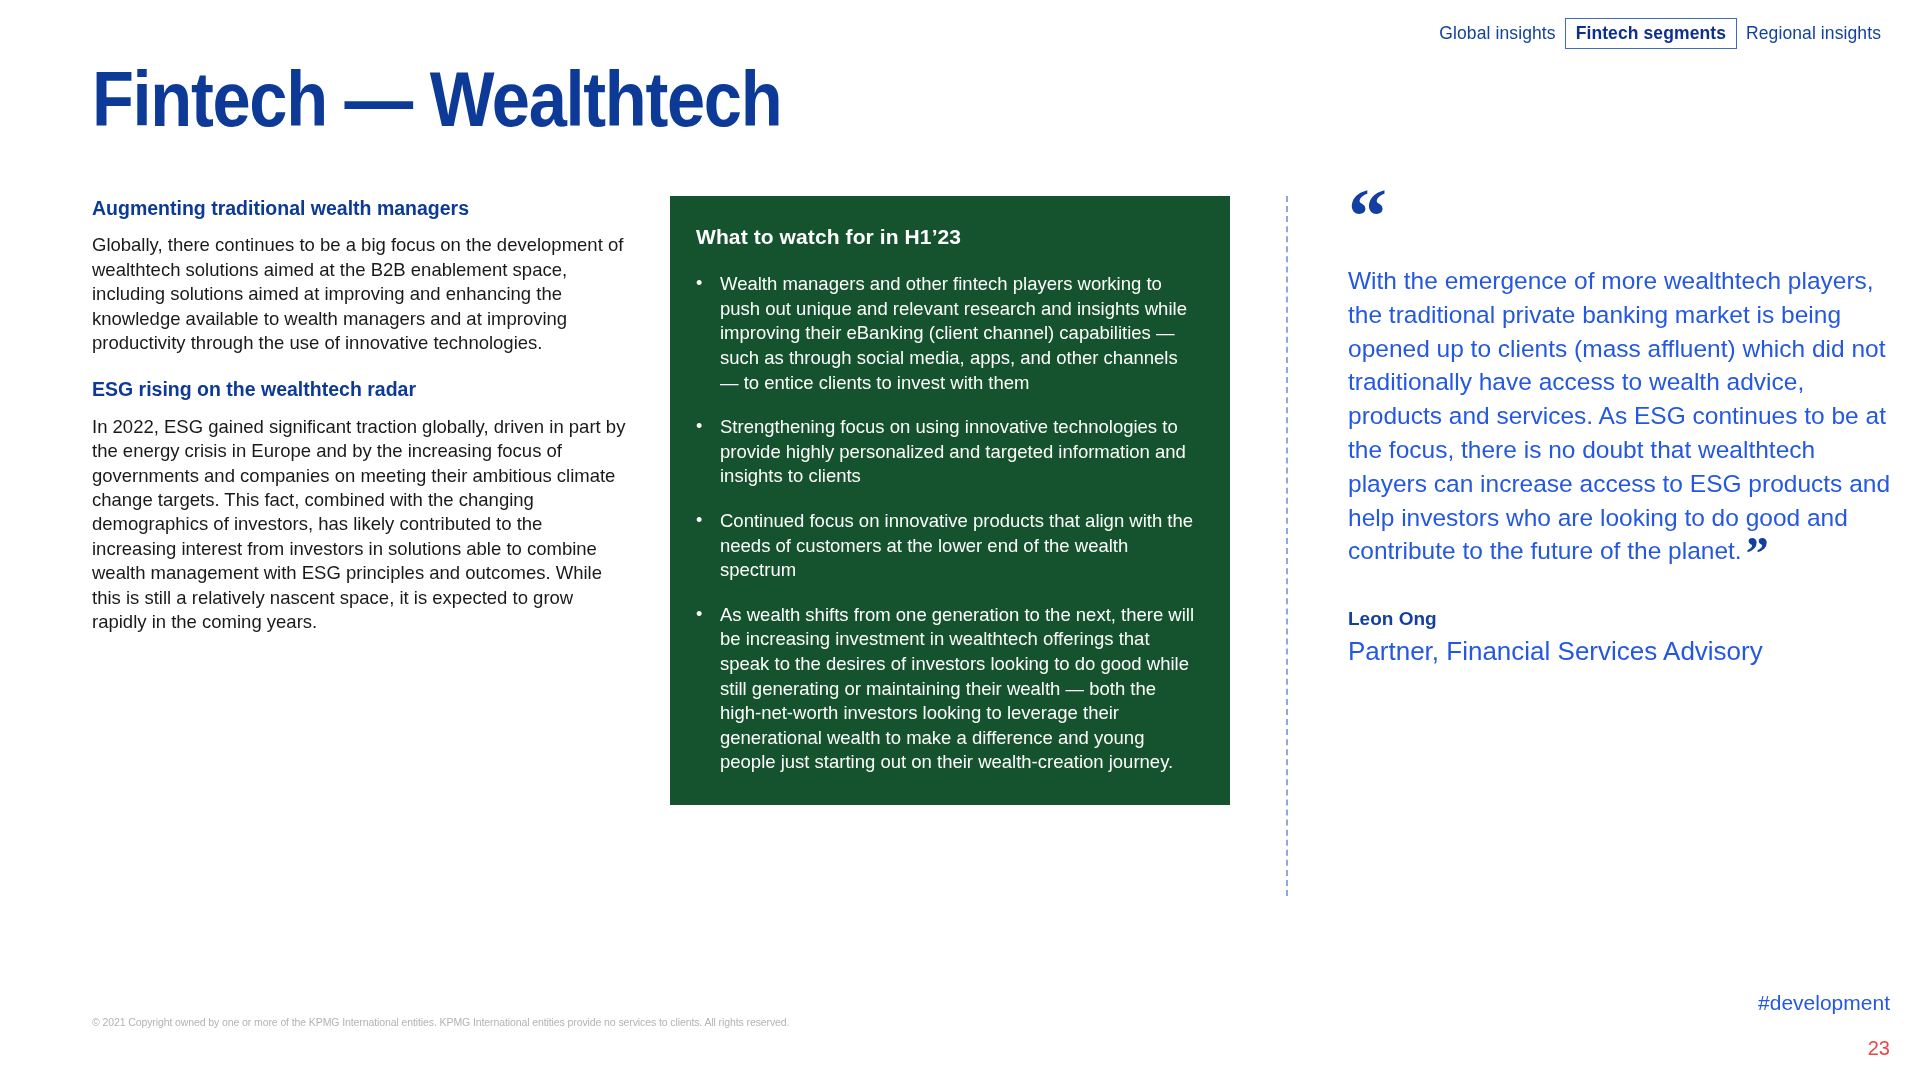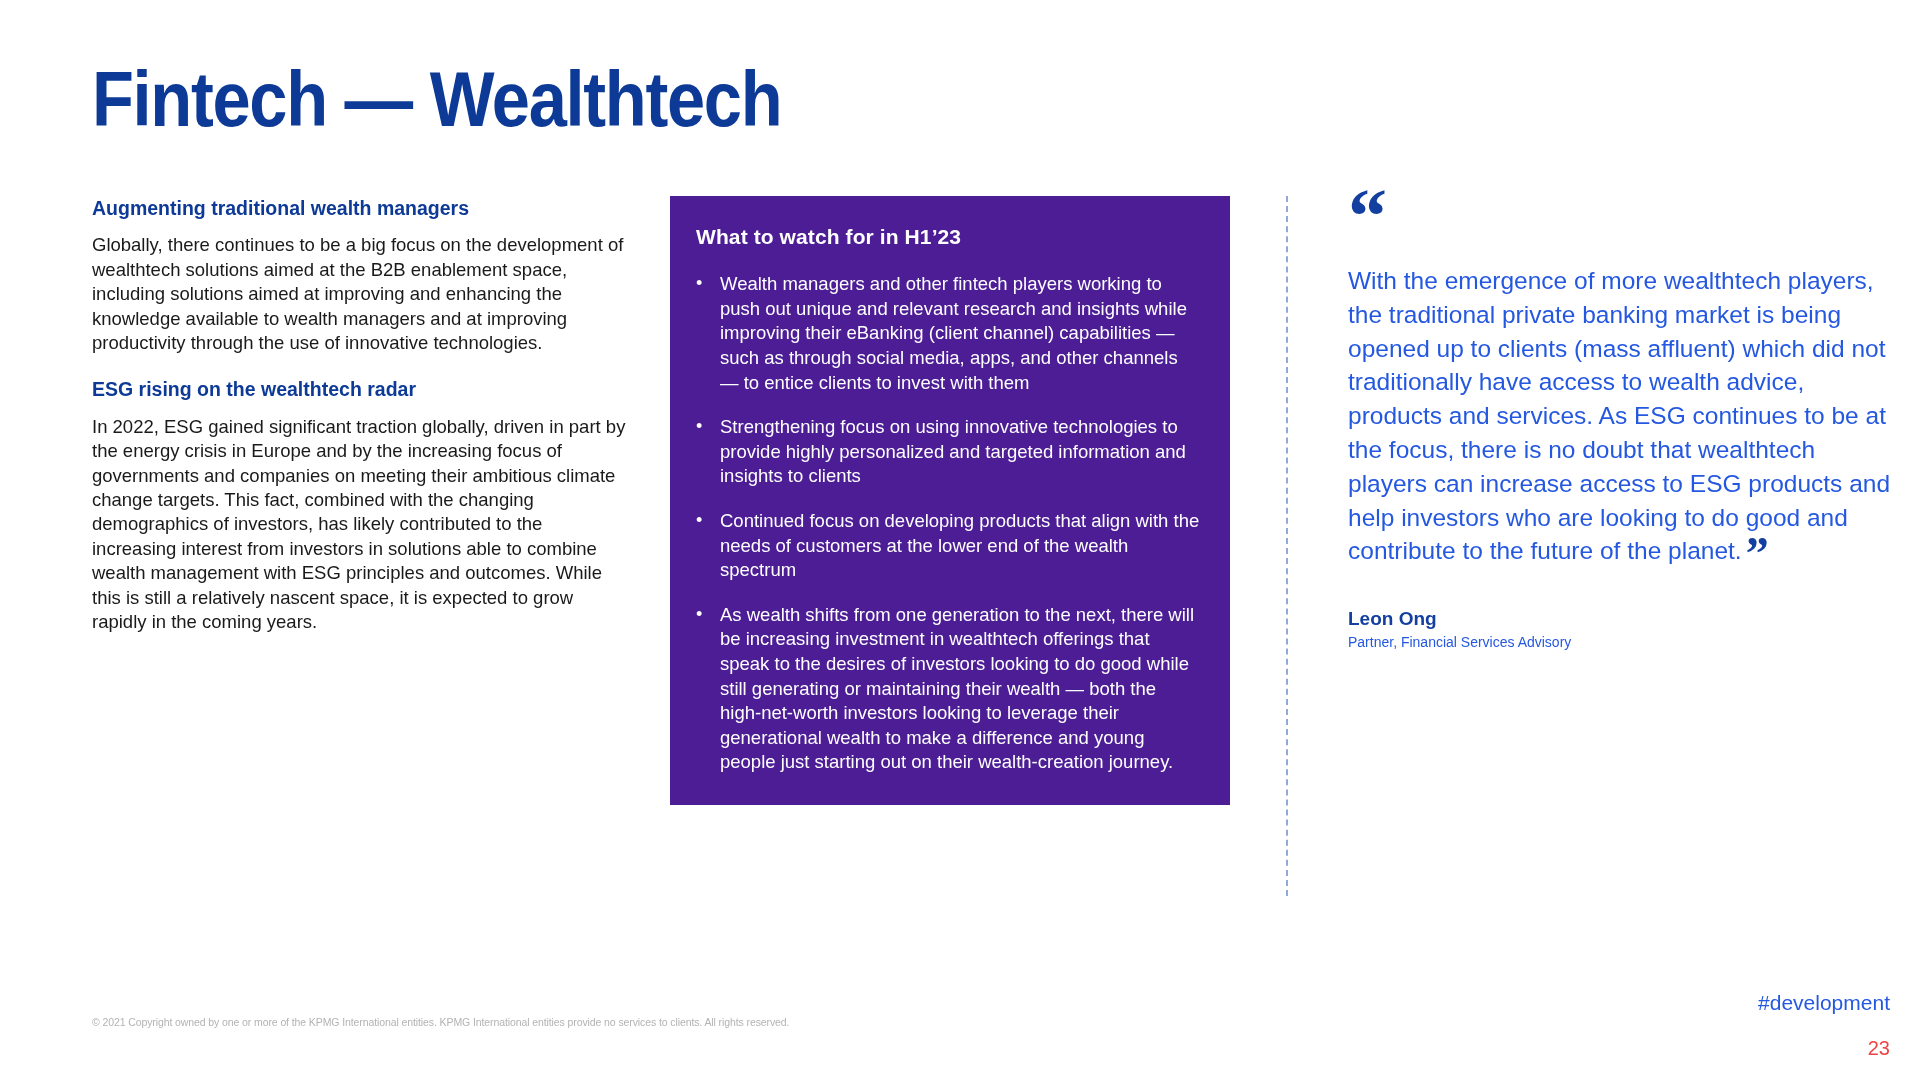--- a/index.html
+++ b/index.html
@@ -83,21 +83,21 @@
     font-size: 18.5px;
     line-height: 1.32;
     color: #1a1a1a;
     margin-bottom: 22px;
   }
   .body-para:last-child { margin-bottom: 0; }
 
   
   .col-mid { width: 560px; flex: 0 0 560px; margin-left: 8px; }
   .purple-box {
-    background: #4c1d95;
+    background: #14532d;
     color: #ffffff;
     padding: 28px 30px 30px 26px;
     width: 560px;
   }
   .purple-title {
     font-size: 21px;
     font-weight: bold;
     line-height: 1.25;
     margin-bottom: 22px;
     letter-spacing: 0.1px;
@@ -156,21 +156,21 @@
     margin-left: 4px;
   }
   .attrib { margin-top: 38px; }
   .attrib-name {
     font-size: 19px;
     font-weight: bold;
     color: #123fa0;
     line-height: 1.4;
   }
   .attrib-line {
-    font-size: 14px;
+    font-size: 26px;
     color: #2558e0;
     line-height: 1.4;
   }
 
   
   .footer-copy {
     position: absolute;
     left: 92px;
     bottom: 52px;
     font-size: 10.5px;
@@ -191,20 +191,25 @@
     bottom: 20px;
     font-size: 20px;
     color: #ef4444;
   }
 </style>
 </head>
 <body>
 
 <div class="slide">
 
+  <div class="topnav">
+    <span class="nav-item">Global insights</span>
+    <span class="nav-item active">Fintech segments</span>
+    <span class="nav-item">Regional insights</span>
+  </div>
 
   <div class="page-title">Fintech — Wealthtech</div>
 
   <div class="content">
 
     <div class="col-left">
       <div class="sec-heading">Augmenting traditional wealth managers</div>
       <div class="body-para">Globally, there continues to be a big focus on the development of wealthtech solutions aimed at the B2B enablement space, including solutions aimed at improving and enhancing the knowledge available to wealth managers and at improving productivity through the use of innovative technologies.</div>
       <div class="sec-heading">ESG rising on the wealthtech radar</div>
       <div class="body-para">In 2022, ESG gained significant traction globally, driven in part by the energy crisis in Europe and by the increasing focus of governments and companies on meeting their ambitious climate change targets. This fact, combined with the changing demographics of investors, has likely contributed to the increasing interest from investors in solutions able to combine wealth management with ESG principles and outcomes. While this is still a relatively nascent space, it is expected to grow rapidly in the coming years.</div>
@@ -217,21 +222,21 @@
           <li class="bullet-item">
             <span class="bullet-dot">•</span>
             <span class="bullet-text">Wealth managers and other fintech players working to push out unique and relevant research and insights while improving their eBanking (client channel) capabilities — such as through social media, apps, and other channels — to entice clients to invest with them</span>
           </li>
           <li class="bullet-item">
             <span class="bullet-dot">•</span>
             <span class="bullet-text">Strengthening focus on using innovative technologies to provide highly personalized and targeted information and insights to clients</span>
           </li>
           <li class="bullet-item">
             <span class="bullet-dot">•</span>
-            <span class="bullet-text">Continued focus on developing products that align with the needs of customers at the lower end of the wealth spectrum</span>
+            <span class="bullet-text">Continued focus on innovative products that align with the needs of customers at the lower end of the wealth spectrum</span>
           </li>
           <li class="bullet-item">
             <span class="bullet-dot">•</span>
             <span class="bullet-text">As wealth shifts from one generation to the next, there will be increasing investment in wealthtech offerings that speak to the desires of investors looking to do good while still generating or maintaining their wealth — both the high-net-worth investors looking to leverage their generational wealth to make a difference and young people just starting out on their wealth-creation journey.</span>
           </li>
         </ul>
       </div>
     </div>
 
     <div class="divider"></div>

